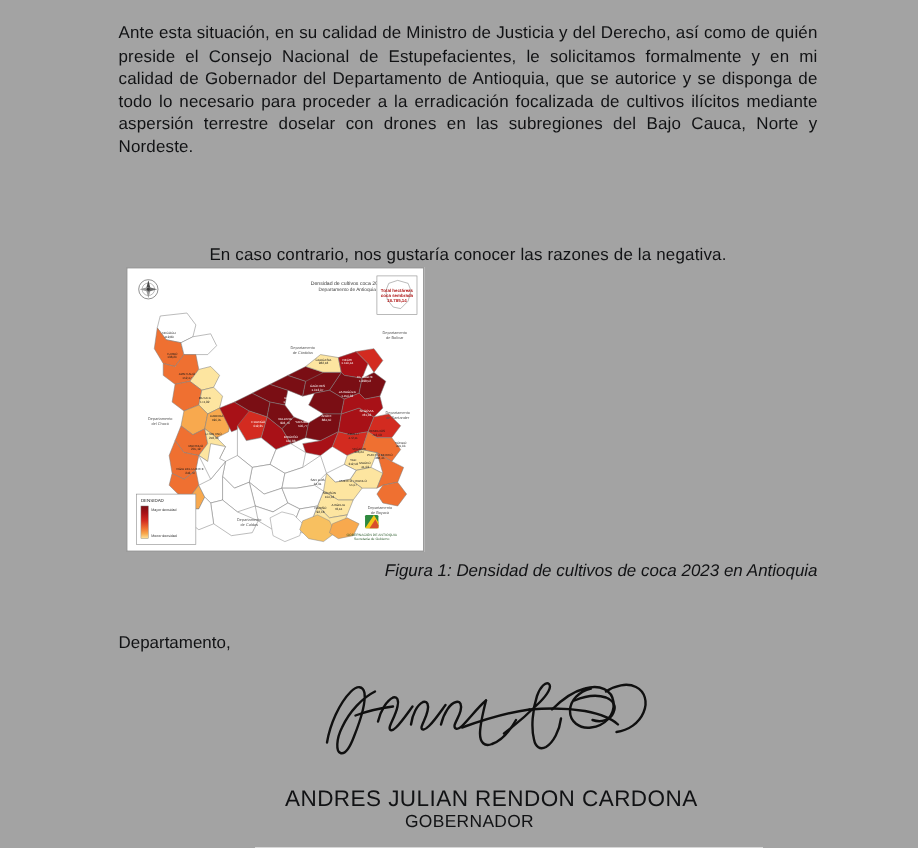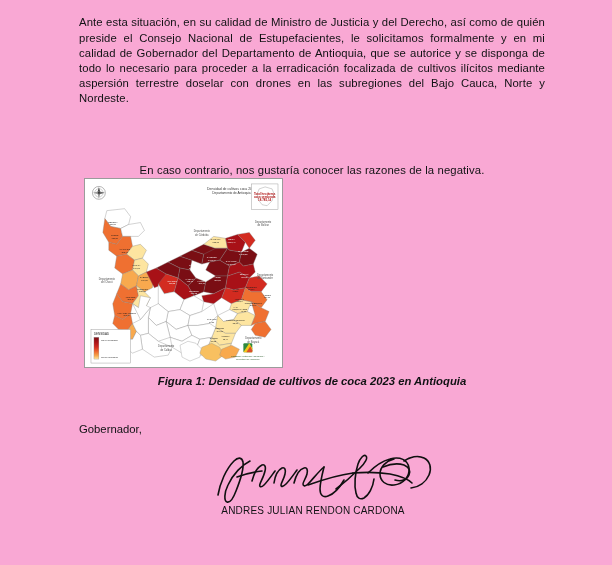--- a/index.html
+++ b/index.html
@@ -13,21 +13,21 @@
     height: 565px;
     position: relative;
     font-family: "Liberation Sans", sans-serif;
     color: #1a1a1a;
     overflow: hidden;
   }
 
   .page {
     position: absolute;
     inset: 0;
-    background: #f9a8d4;
+    background: #a3a3a3;
   }
 
   
   .body-text {
     position: absolute;
     left: 79px;
     width: 466px;
     font-size: 11.3px;
     line-height: 15.2px;
     text-align: justify;
@@ -57,22 +57,21 @@
   .map-svg { display: block; width: 100%; height: 100%; }
 
   .fig-caption {
     position: absolute;
     left: 79px;
     top: 375px;
     width: 466px;
     font-size: 11.3px;
     font-style: italic;
     color: #111214;
-    text-align: center;
-    font-weight: bold;
+    text-align: right;
   }
 
   
   .closing {
     position: absolute;
     left: 79px;
     top: 423px;
     font-size: 11.3px;
     color: #111214;
   }
@@ -83,24 +82,25 @@
     top: 443px;
     width: 246px;
     text-align: center;
   }
   .signature-mark {
     width: 246px;
     height: 62px;
     display: block;
   }
   .sig-name {
-    font-size: 10px;
+    font-size: 15px;
     letter-spacing: 0.02em;
     color: #111214;
     white-space: nowrap;
+    margin-top: 19px;
   }
   .sig-title {
     font-size: 11.6px;
     letter-spacing: 0.02em;
     color: #111214;
   }
 
   
   .map-title { font-size: 3.5px; fill: #3a3a3a; font-family: "Liberation Sans", sans-serif; }
   .map-sub   { font-size: 3.2px; fill: #3a3a3a; font-family: "Liberation Sans", sans-serif; }
@@ -331,21 +331,21 @@
           <text class="logo-txt" x="164.5" y="180" text-anchor="middle">GOBERNACIÓN DE ANTIOQUIA</text>
           <text class="logo-txt" x="164.5" y="183" text-anchor="middle">Secretaría de Gobierno</text>
         </g>
 
       </svg>
     </div>
   </div>
 
   <div class="fig-caption">Figura 1: Densidad de cultivos de coca 2023 en Antioquia</div>
 
-  <div class="closing">Gobernador,</div>
+  <div class="closing">Departamento,</div>
 
   <div class="signature-block">
     <svg class="signature-mark" viewBox="0 0 246 62" xmlns="http://www.w3.org/2000/svg">
       <g fill="none" stroke="#101010" stroke-width="1.6" stroke-linecap="round" stroke-linejoin="round">
         <path d="M28 52 C30 40 36 26 44 18 C48 14 52 14 53 19 C54 26 50 38 46 48
                  C43 56 40 60 37 59 C34 58 34 50 38 42 C43 31 52 22 60 18"></path>
         <path d="M47 34 C55 31 64 29 72 28"></path>
         <path d="M62 38 C64 30 68 24 72 22 C75 21 76 24 75 28 C74 33 71 38 70 41
                  C69 44 71 45 74 42 C78 38 82 32 85 28"></path>
         <path d="M84 40 C85 33 88 27 92 25 C95 24 96 27 95 31 C94 36 91 40 91 42
@@ -357,15 +357,16 @@
         <path d="M146 46 C154 40 163 32 170 25 C175 20 178 15 176 13 C174 11 170 15 168 21
                  C165 30 164 42 166 50 C167 55 170 57 174 55 C179 52 183 44 184 36"></path>
         <path d="M178 30 C184 24 192 18 200 16 C210 13 218 17 219 25 C220 34 213 41 204 42
                  C196 43 190 38 190 31 C190 24 196 18 204 16"></path>
         <path d="M193 24 C200 21 208 20 214 22 C219 24 221 28 219 32 C217 37 211 39 205 37"></path>
         <path d="M214 18 C220 14 228 12 234 15 C240 18 242 25 239 32 C236 39 229 44 221 45"></path>
         <path d="M163 30 C175 29 188 29 200 31 C210 33 218 36 222 40"></path>
       </g>
     </svg>
     <div class="sig-name">ANDRES JULIAN RENDON CARDONA</div>
+    <div class="sig-title">GOBERNADOR</div>
   </div>
 
 </div>
 
 </body></html>

